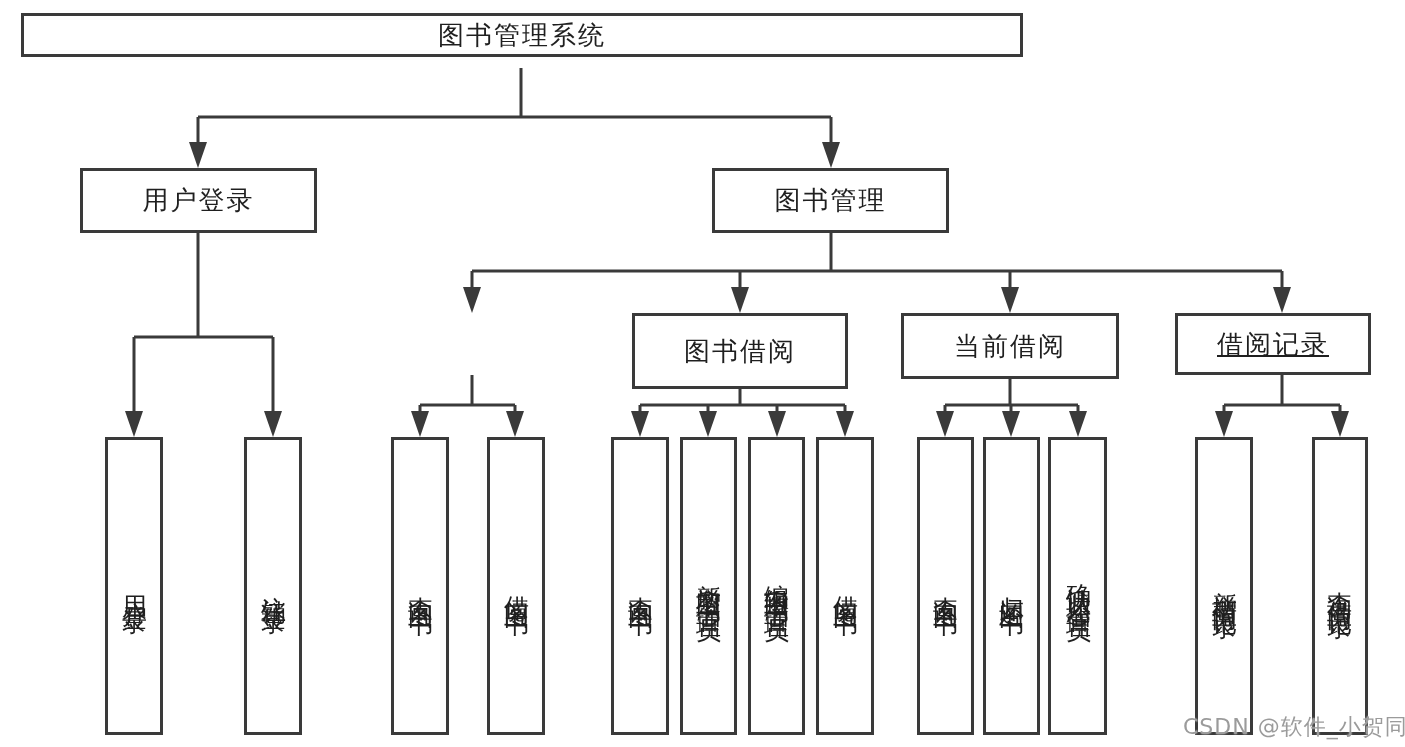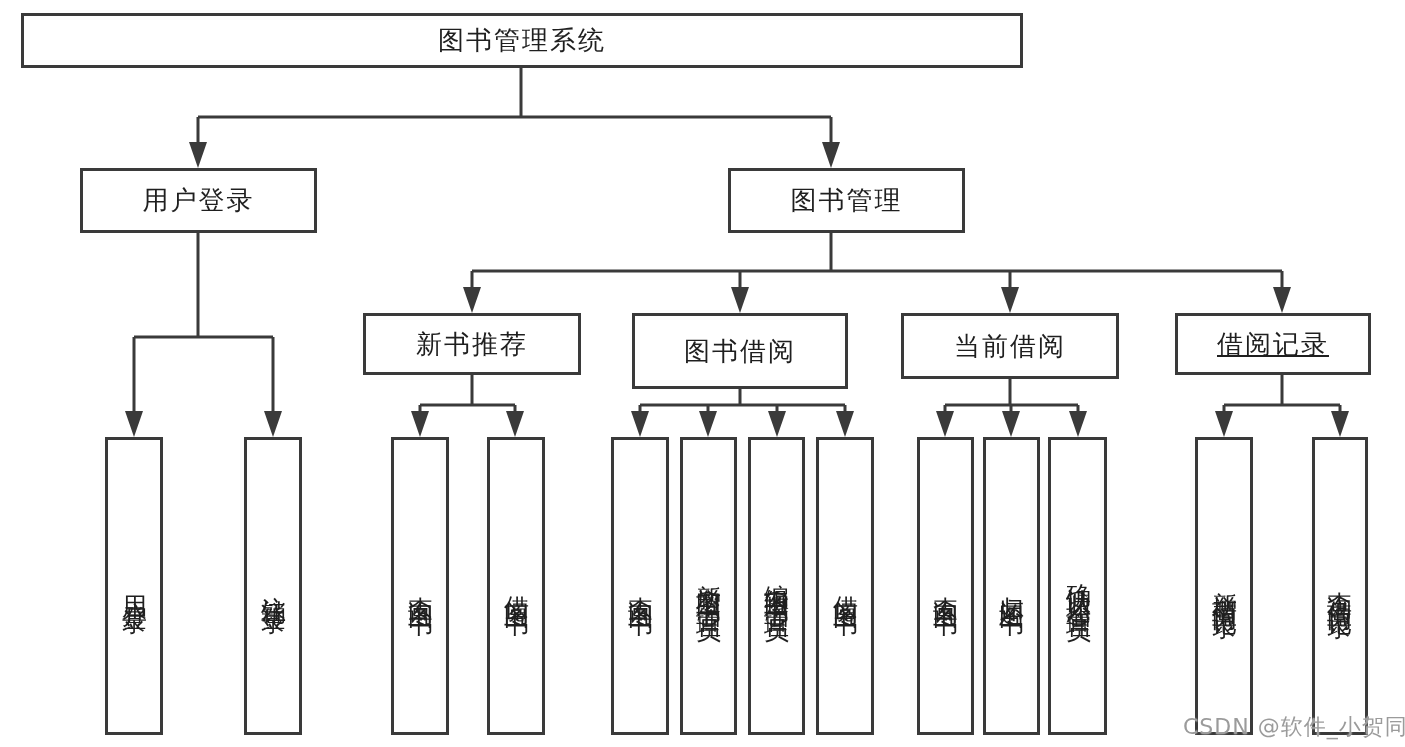--- a/index.html
+++ b/index.html
@@ -91,26 +91,25 @@
       <polygon points="777,437 768,411 786,411"></polygon>
       <polygon points="845,437 836,411 854,411"></polygon>
       <polygon points="945,437 936,411 954,411"></polygon>
       <polygon points="1011,437 1002,411 1020,411"></polygon>
       <polygon points="1078,437 1069,411 1087,411"></polygon>
       <polygon points="1224,437 1215,411 1233,411"></polygon>
       <polygon points="1340,437 1331,411 1349,411"></polygon>
     </g>
   </svg>
 
-  <div class="node hnode" style="left:21px; top:13px; width:1002px; height:55px;">图书管理系统</div>
+  <div class="node hnode" style="left:21px; top:13px; width:1002px; height:44px;">图书管理系统</div>
 
   <div class="node hnode" style="left:80px; top:168px; width:237px; height:65px;">用户登录</div>
-  <div class="node hnode" style="left:712px; top:168px; width:237px; height:65px;margin-left:16px;">图书管理</div>
+  <div class="node hnode" style="left:712px; top:168px; width:237px; height:65px;">图书管理</div>
 
-  <div class="node hnode" style="left:363px; top:313px; width:218px; height:62px;">新书推荐</div>
   <div class="node hnode" style="left:632px; top:313px; width:216px; height:76px;">图书借阅</div>
   <div class="node hnode" style="left:901px; top:313px; width:218px; height:66px;">当前借阅</div>
   <div class="node hnode" style="left:1175px; top:313px; width:196px; height:62px;text-decoration:underline;">借阅记录</div>
 
   <div class="node vnode" style="left:105px; top:437px; width:58px; height:298px;">用户登录</div>
   <div class="node vnode" style="left:244px; top:437px; width:58px; height:298px;">注销登录</div>
 
   <div class="node vnode" style="left:391px; top:437px; width:58px; height:298px;">查询图书</div>
   <div class="node vnode" style="left:487px; top:437px; width:58px; height:298px;">借阅图书</div>
 

